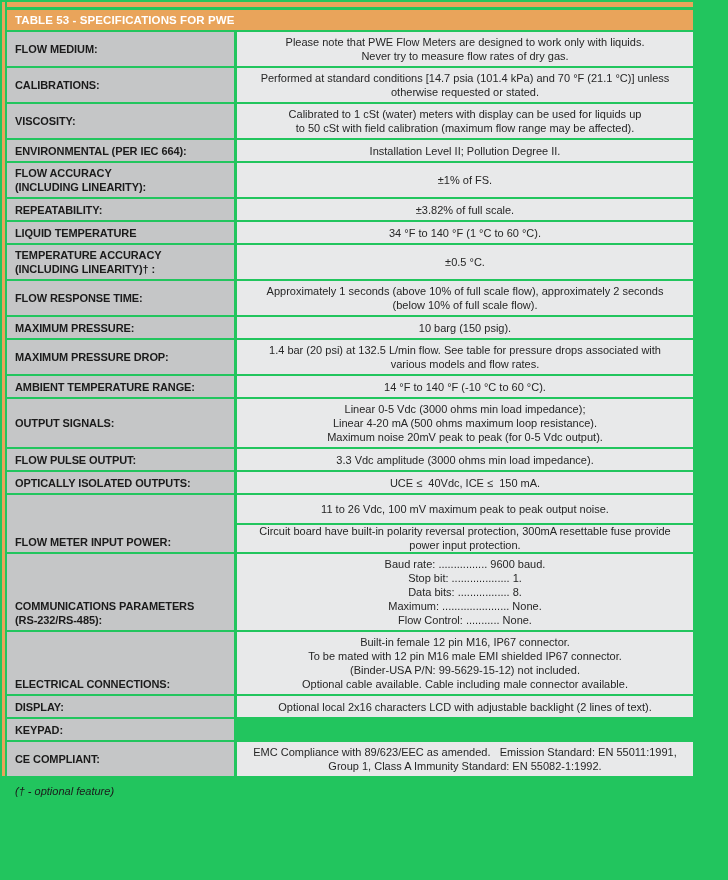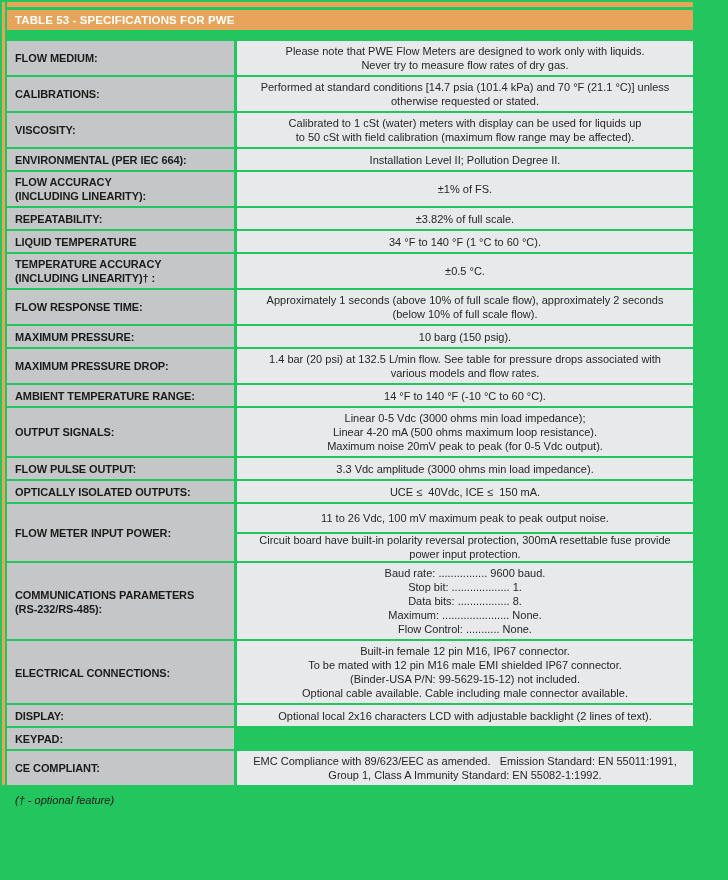--- a/index.html
+++ b/index.html
@@ -42,21 +42,21 @@
     color: #ffffff;
     font-size: 11.5px;
     font-weight: bold;
     padding-left: 8px;
     letter-spacing: 0.1px;
   }
   .rows {
     display: flex;
     flex-direction: column;
     gap: 2px;
-    margin-top: 11px;
+    margin-top: 2px;
   }
   .row {
     display: flex;
     gap: 3px;
     min-height: 21px;
   }
   .label-cell {
     flex: 0 0 227px;
     width: 227px;
     box-sizing: border-box;
@@ -65,21 +65,21 @@
     flex-direction: column;
     justify-content: center;
     padding: 3px 6px 3px 8px;
     font-size: 11px;
     font-weight: bold;
     line-height: 14px;
     color: #1b1b1b;
     letter-spacing: -0.1px;
   }
   .row.label-top .label-cell {
-    justify-content: center;
+    justify-content: flex-end;
     padding-top: 4px;
   }
   .value-stack {
     flex: 1;
     display: flex;
     flex-direction: column;
     gap: 2px;
     text-align: center;
   }
   .value-cell {

